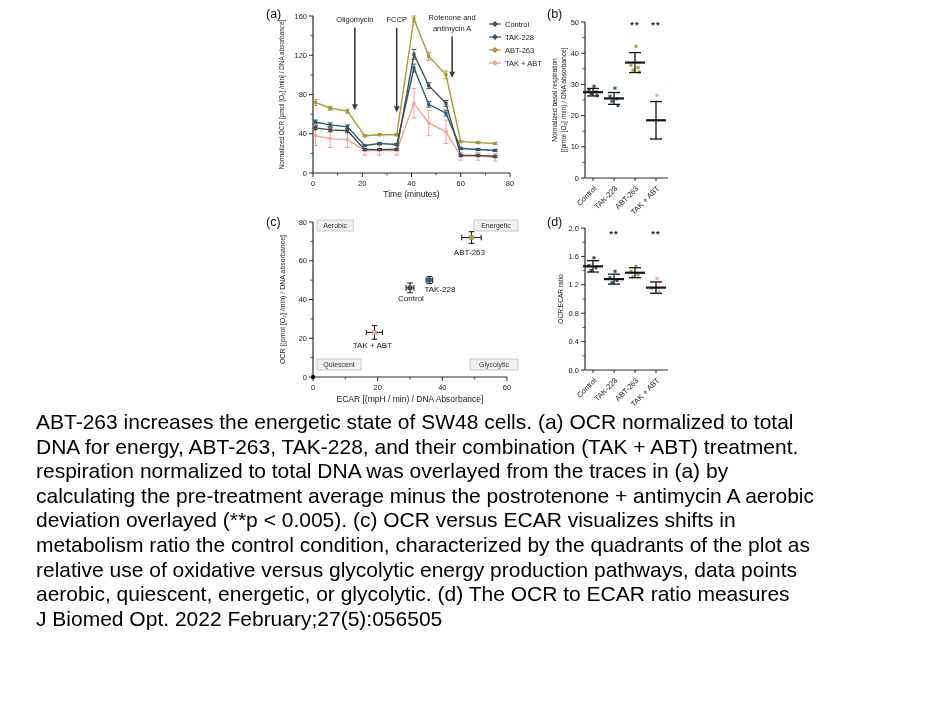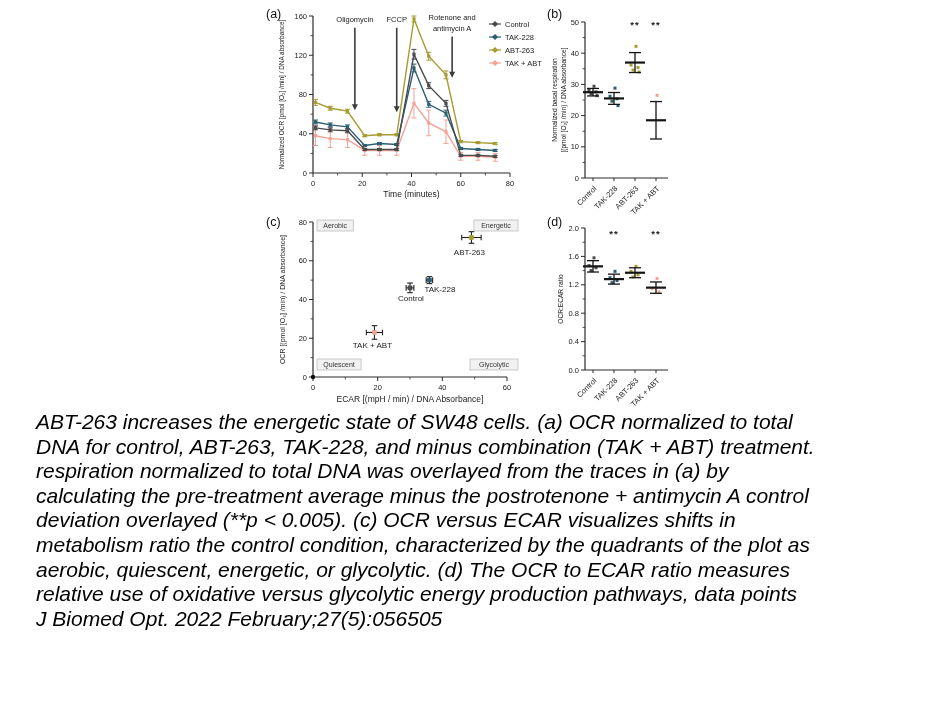--- a/index.html
+++ b/index.html
@@ -5,21 +5,21 @@
   html,body{margin:0;padding:0;}
   body{
     width:945px;height:709px;background:#ffffff;position:relative;
     font-family:"Liberation Sans",sans-serif;overflow:hidden;
   }
   .panel{position:absolute;}
   .plabel{position:absolute;left:8px;top:5px;font-size:12.5px;color:#111;}
   .panel svg{position:absolute;left:0;top:0;}
   .caption{
     position:absolute;left:36px;top:410px;width:900px;
-    font-size:21px;line-height:24.6px;color:#000;letter-spacing:0px;font-style:italic;
+    font-size:21px;line-height:24.6px;color:#000;letter-spacing:0px;
   }
   .caption div{white-space:nowrap;}
 </style>
 </head>
 <body>
 
 <div>
 
   <div class="panel" style="left:258px;top:2px;width:292px;height:206px">
     <span class="plabel">(a)</span>
@@ -548,23 +548,23 @@
           <line x1="117" y1="71.96" x2="129" y2="71.96" stroke="#141414" stroke-width="1.3"></line>
           <line x1="113" y1="77.64" x2="133" y2="77.64" stroke="#141414" stroke-width="2.2"></line>
           <text x="123" y="26.52000000000001" fill="#1a1a1a" font-size="9.5" font-family="&quot;Liberation Sans&quot;, sans-serif" text-anchor="middle" font-weight="bold" letter-spacing="1px">**</text>
           <text x="127" y="171" fill="#1a1a1a" font-size="7.5" font-family="&quot;Liberation Sans&quot;, sans-serif" text-anchor="end" transform="rotate(-45 127 171)">TAK + ABT</text>
         </g>
       </svg>
   </div>
 
   <div class="caption" id="caption">
       <div>ABT-263 increases the energetic state of SW48 cells. (a) OCR normalized to total</div>
-      <div>DNA for control, ABT-263, TAK-228, and minus combination (TAK + ABT) treatment.</div>
+      <div>DNA for energy, ABT-263, TAK-228, and their combination (TAK + ABT) treatment.</div>
       <div>respiration normalized to total DNA was overlayed from the traces in (a) by</div>
-      <div>calculating the pre-treatment average minus the postrotenone + antimycin A control</div>
+      <div>calculating the pre-treatment average minus the postrotenone + antimycin A aerobic</div>
       <div>deviation overlayed (**p &lt; 0.005). (c) OCR versus ECAR visualizes shifts in</div>
       <div>metabolism ratio the control condition, characterized by the quadrants of the plot as</div>
+      <div>relative use of oxidative versus glycolytic energy production pathways, data points</div>
       <div>aerobic, quiescent, energetic, or glycolytic. (d) The OCR to ECAR ratio measures</div>
-      <div>relative use of oxidative versus glycolytic energy production pathways, data points</div>
       <div>J Biomed Opt. 2022 February;27(5):056505</div>
     </div>
 
 </div>
 
 </body></html>

